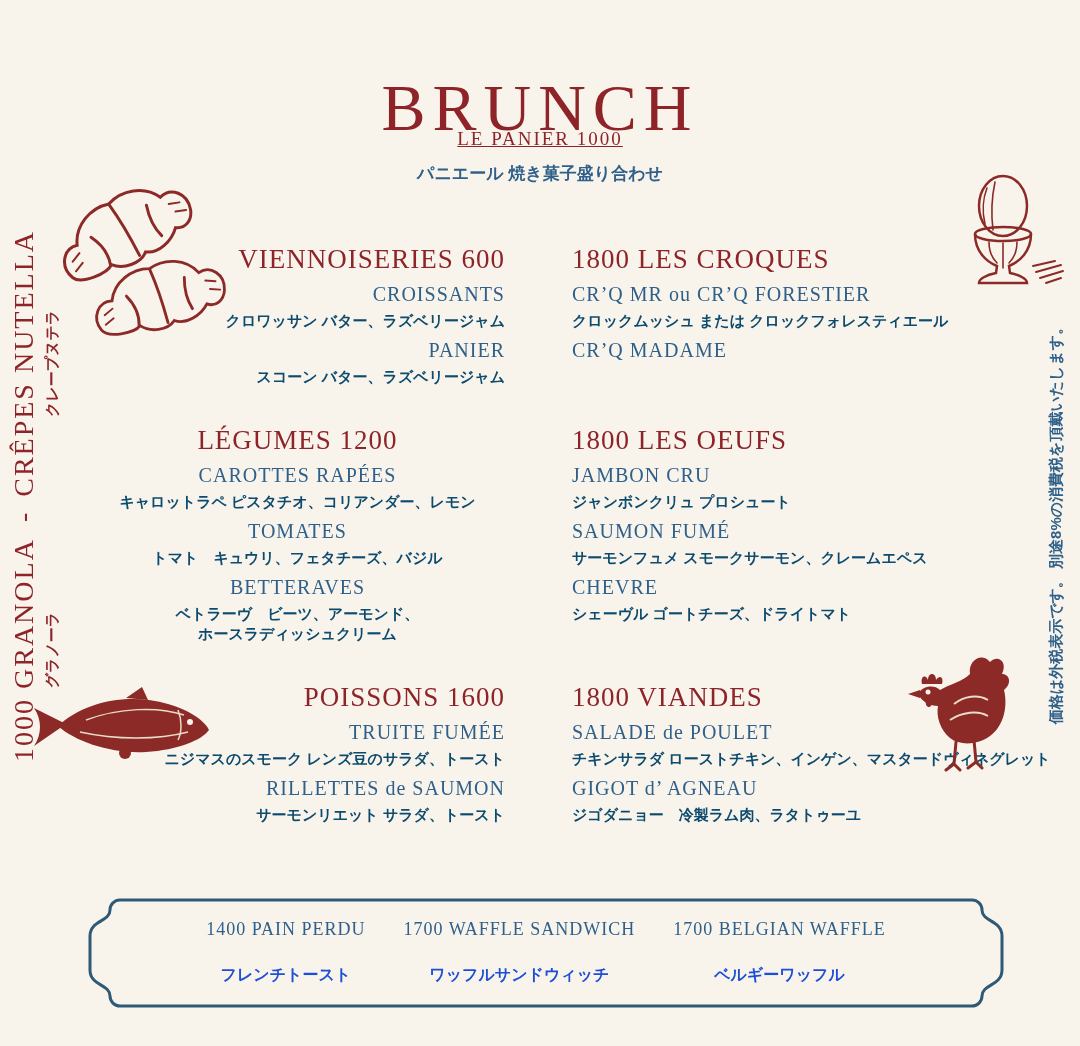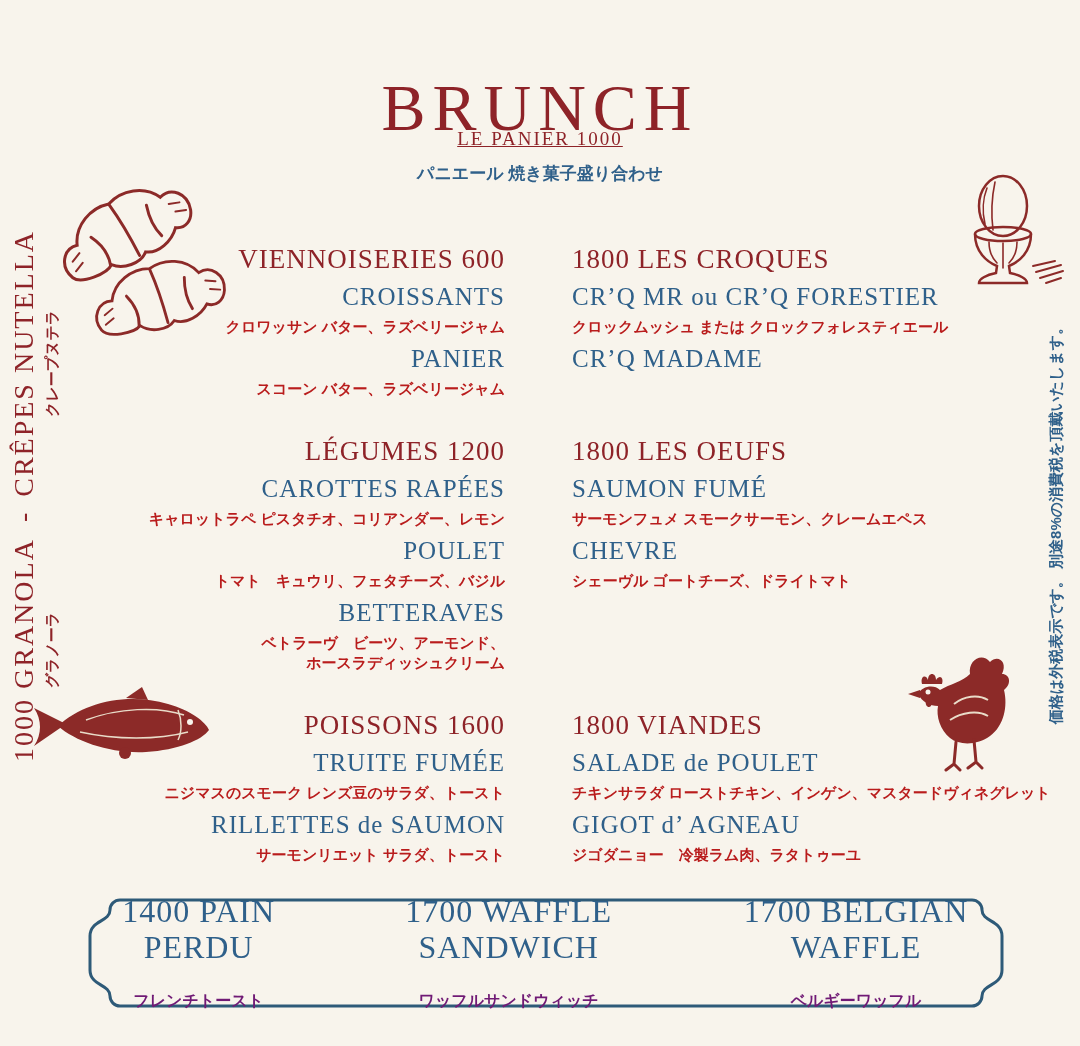--- a/index.html
+++ b/index.html
@@ -27,39 +27,39 @@
     position:absolute;left:90px;top:228px;
     display:grid;grid-template-columns:415px 490px;column-gap:67px;row-gap:37px;margin-top:16px;
   }
   .col-left{text-align:right;}
   .col-right{text-align:left;}
   .sec-heading{
     font-size:27px;letter-spacing:1px;color:#8E2328;line-height:1.15;
     margin:0 0 6px 0;font-weight:normal;
   }
   .item-name{
-    font-size:25px;letter-spacing:1px;color:#2F608A;line-height:1.15;margin-top:8px;
+    font-size:20px;letter-spacing:1px;color:#2F608A;line-height:1.15;margin-top:8px;
   }
   .item-desc{
-    font-size:15px;font-weight:bold;color:#b91c1c;line-height:1.35;margin-top:5px;
+    font-size:15px;font-weight:bold;color:#0c4a6e;line-height:1.35;margin-top:5px;
     font-family:"Liberation Sans", sans-serif;white-space:pre-line;
   }
 
   .bottom-box{
     position:absolute;left:88px;top:898px;width:916px;height:110px;
   }
   .bottom-frame{position:absolute;left:0;top:0;}
   .bottom-items{
     position:absolute;left:0;top:0;width:100%;height:100%;
     display:flex;justify-content:center;align-items:center;gap:38px;
   }
   .bottom-item{text-align:center;}
-  .bottom-name{font-size:32px;letter-spacing:1px;color:#2F608A;line-height:1.1;}
+  .bottom-name{font-size:18px;letter-spacing:1px;color:#2F608A;line-height:1.1;}
   .bottom-desc{
-    font-size:16px;font-weight:bold;color:#701a75;margin-top:26px;
+    font-size:16px;font-weight:bold;color:#1d4ed8;margin-top:26px;
     font-family:"Liberation Sans", sans-serif;
   }
 
   .vnote-left{
     position:absolute;left:35px;top:496px;
     transform:translate(-50%,-50%) rotate(-90deg);
     display:flex;align-items:flex-start;gap:16px;white-space:nowrap;color:#8E2328;
   }
   .vgroup{display:flex;flex-direction:column;align-items:center;}
   .vlatin{font-size:28px;letter-spacing:2px;}
@@ -103,39 +103,43 @@
     <h2 class="sec-heading">1800 LES CROQUES</h2>
     <div>
       <div class="item-name">CR’Q MR ou CR’Q FORESTIER</div>
       <div class="item-desc">クロックムッシュ または クロックフォレスティエール</div>
     </div>
     <div>
       <div class="item-name">CR’Q MADAME</div>
     </div>
   </section>
 
-  <section class="col-left" style="grid-column:1;grid-row:2;">
+  <section class="col-left" style="grid-column:1;grid-row:2;text-align:center;">
     <h2 class="sec-heading">LÉGUMES 1200</h2>
     <div>
       <div class="item-name">CAROTTES RAPÉES</div>
       <div class="item-desc">キャロットラペ ピスタチオ、コリアンダー、レモン</div>
     </div>
     <div>
-      <div class="item-name">POULET</div>
+      <div class="item-name">TOMATES</div>
       <div class="item-desc">トマト　キュウリ、フェタチーズ、バジル</div>
     </div>
     <div>
       <div class="item-name">BETTERAVES</div>
       <div class="item-desc">ベトラーヴ　ビーツ、アーモンド、
 ホースラディッシュクリーム</div>
     </div>
   </section>
 
   <section class="col-right" style="grid-column:2;grid-row:2;">
     <h2 class="sec-heading">1800 LES OEUFS</h2>
+    <div>
+      <div class="item-name">JAMBON CRU</div>
+      <div class="item-desc">ジャンボンクリュ プロシュート</div>
+    </div>
     <div>
       <div class="item-name">SAUMON FUMÉ</div>
       <div class="item-desc">サーモンフュメ スモークサーモン、クレームエペス</div>
     </div>
     <div>
       <div class="item-name">CHEVRE</div>
       <div class="item-desc">シェーヴル ゴートチーズ、ドライトマト</div>
     </div>
   </section>
 

